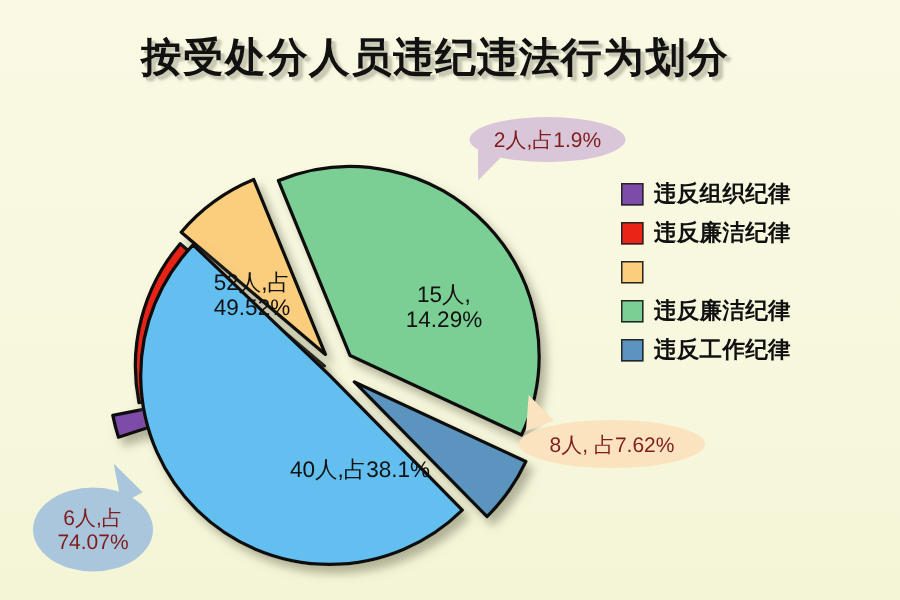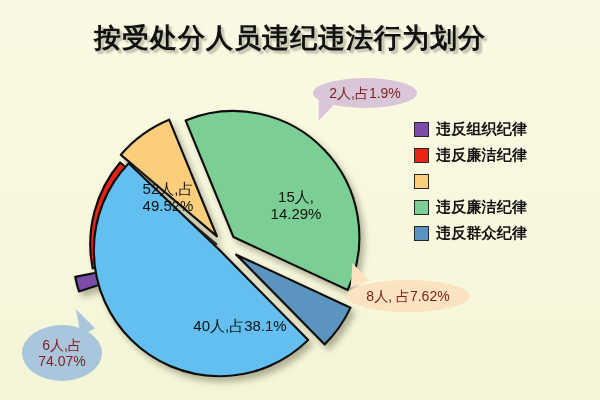--- a/index.html
+++ b/index.html
@@ -51,21 +51,21 @@
     position: absolute;
     color: #111;
     font-size: 15px;
     line-height: 1.15;
     text-align: center;
     white-space: pre-line;
     pointer-events: none;
   }
   #label-blue   { left: 108px; top: 180px; width: 120px; }
   #label-red    { left: 252px; top: 188px; width: 88px; }
-  #label-green  { left: 165px; top: 317px; width: 150px; font-size: 15px; }
+  #label-green  { left: 165px; top: 305px; width: 150px; font-size: 15px; }
 
   
   .callout {
     position: absolute;
     display: flex;
     align-items: center;
     justify-content: center;
     text-align: center;
     font-size: 14px;
     color: #7f1d1d;
@@ -198,17 +198,17 @@
       </div>
       <div class="legend-row">
         <span class="legend-swatch" style="background: rgb(251, 206, 126);"></span>
       </div>
       <div class="legend-row">
         <span class="legend-swatch" style="background: rgb(123, 207, 148);"></span>
         <span class="legend-text">违反廉洁纪律</span>
       </div>
       <div class="legend-row">
         <span class="legend-swatch" style="background: rgb(91, 148, 192);"></span>
-        <span class="legend-text">违反群众纪律</span>
+        <span class="legend-text">违反工作纪律</span>
       </div>
     </div>
 
 </div>
 
 </body></html>

